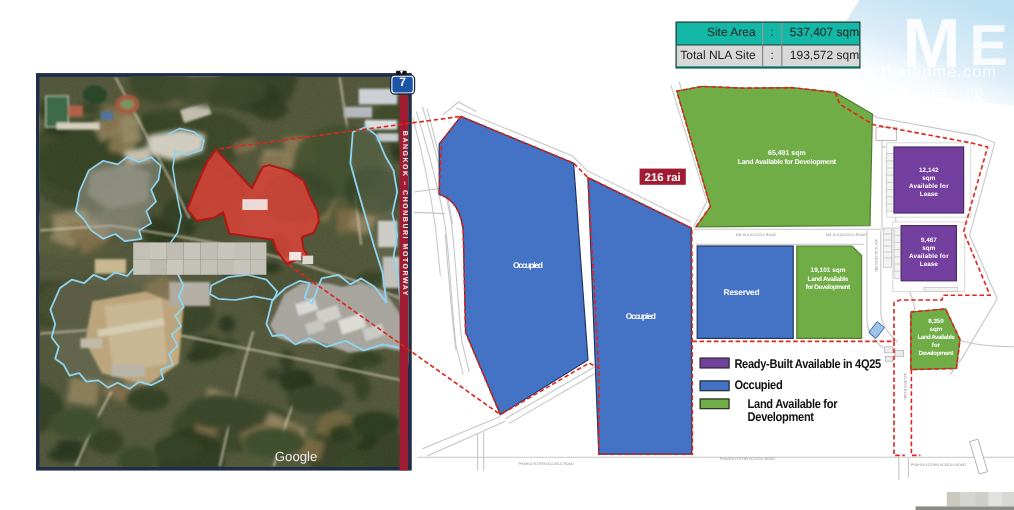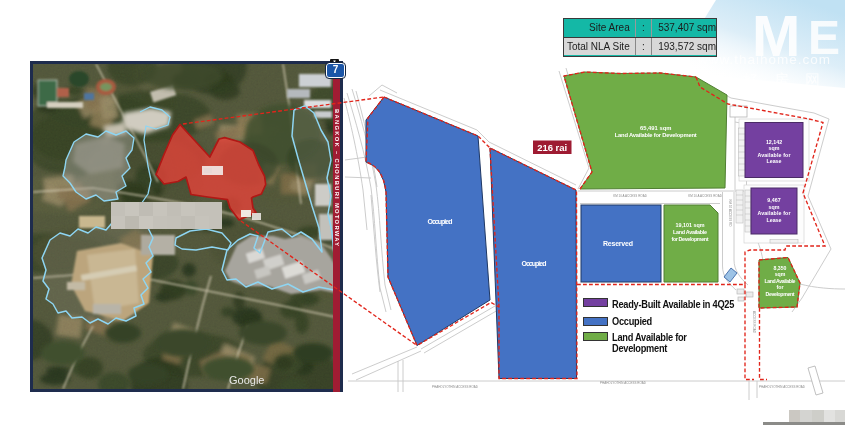--- a/index.html
+++ b/index.html
@@ -443,21 +443,21 @@
 
 <div class="abs" style="left:583px;top:297.5px;font-size:10.5px;font-weight:bold;color:#111;">
 <div style="display:flex;align-items:flex-start;height:15.5px;">
         <span style="width:25px;height:9px;background:#7440a0;border:1px solid #333;box-sizing:border-box;margin-right:4px;"></span>
         <span style="letter-spacing:-0.3px;display:inline-block;transform:scaleX(0.88);transform-origin:0 50%;white-space:nowrap;">Ready-Built Available in 4Q25</span>
       </div>
 <div style="display:flex;align-items:center;height:15.5px;margin-top:0.5px;">
         <span style="width:25px;height:9px;background:#4472c4;border:1px solid #333;box-sizing:border-box;margin-right:4px;"></span>
         <span style="letter-spacing:-0.3px;display:inline-block;transform:scaleX(0.88);transform-origin:0 50%;">Occupied</span>
       </div>
-<div style="display:flex;align-items:flex-start;margin-top:3px;">
+<div style="display:flex;align-items:flex-start;margin-top:3px;gap:11px;">
         <span style="width:25px;height:9px;background:#70ad47;border:1px solid #333;box-sizing:border-box;margin-right:4px;flex:none;"></span>
         <span style="letter-spacing:-0.3px;line-height:11px;display:inline-block;transform:scaleX(0.88);transform-origin:0 0;">Land Available for<br>Development</span>
       </div>
 </div>
 
 <div class="abs" style="left:789px;top:410px;width:56px;height:12px;display:flex;">
 <div style="width:11px;background:#cbc8c2;"></div>
       <div style="width:12px;background:#d4d4d1;"></div>
       <div style="width:12px;background:#cecec9;"></div>
       <div style="width:11px;background:#e2e2e0;"></div>

